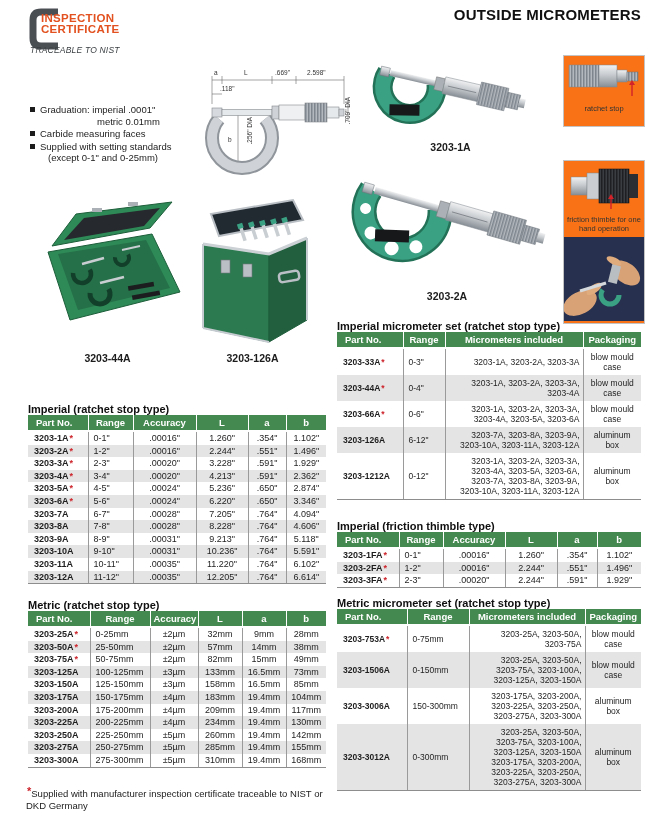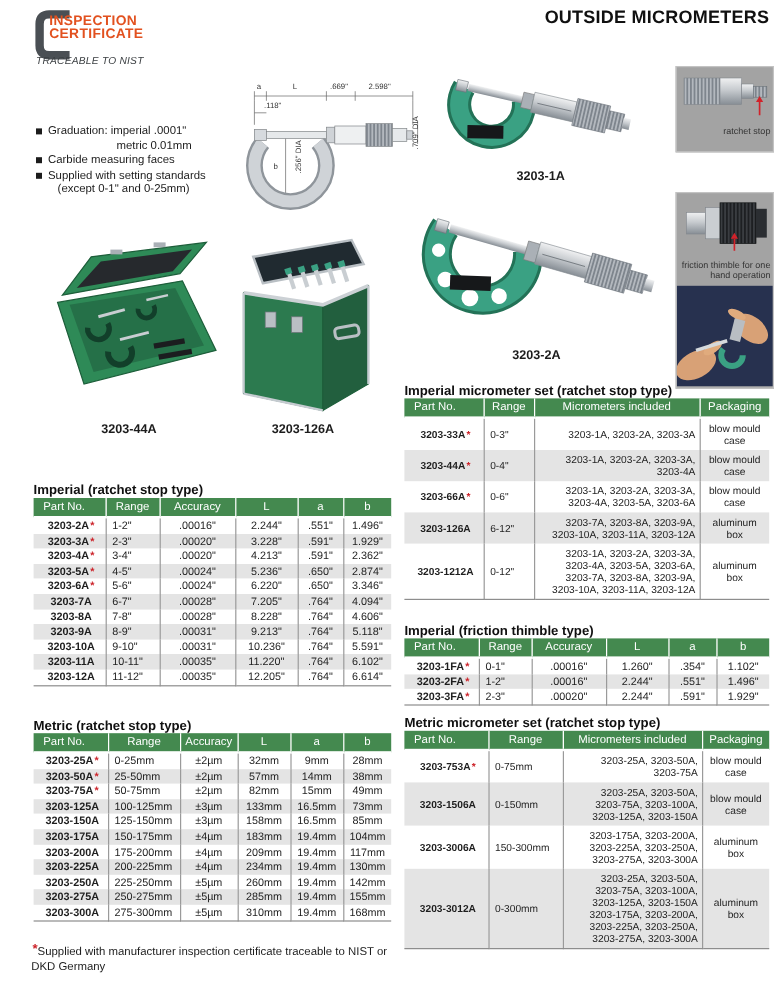--- a/index.html
+++ b/index.html
@@ -28,38 +28,38 @@
 
   
   .diagram { left:176px; top:54px; width:180px; height:130px; }
   .dlab { position:absolute; font-size:6.5px; color:#333; white-space:nowrap; }
   .vlab { transform:rotate(-90deg); transform-origin:center; }
 
   
   .caption { font-size:10.5px; font-weight:bold; text-align:center; color:#1c1c1c; }
 
   
-  .callout { border:1px solid #c3c3c3; background:#a3a3a3; text-align:right; }
+  .callout { border:1px solid #c3c3c3; background:#f97316; text-align:center; }
   .callout-cap { font-size:7.5px; color:#333; line-height:8.5px; padding:1px 2px 3px; }
 
   
   .tbl-title { font-size:11px; font-weight:bold; color:#101010; }
 
   
   table.cat { border-collapse:collapse; table-layout:fixed; }
-  table.cat th { background:#44894f; color:#fff; font-weight:normal; font-size:9.5px;
+  table.cat th { background:#44894f; color:#fff; font-weight:bold; font-size:9.5px;
                  padding:2px 3px; border-right:1px solid #fff; border-bottom:2px solid #fff; text-align:center; }
   table.cat th:first-child { text-align:left; padding-left:8px; }
   table.cat th:last-child { border-right:none; }
   table.cat td { font-size:9px; padding:1px 3px; border-right:1px solid #9a9a9a;
                  text-align:center; color:#1e1e1e; line-height:10.6px; vertical-align:middle; }
   table.cat td:last-child { border-right:none; }
   table.cat tbody tr:nth-child(even) { background:#e4e4e4; }
   table.cat tbody tr:last-child td { border-bottom:1.5px solid #8d8d8d; }
-  table.cat td.part { text-align:center; font-weight:bold; padding-left:6px; white-space:nowrap; }
+  table.cat td.part { text-align:left; font-weight:bold; padding-left:6px; white-space:nowrap; }
   table.cat td:nth-child(2) { text-align:left; padding-left:5px; }
   .star { color:#cc2229; font-weight:bold; margin-left:1px; }
 
   
   #tbl-imp th:nth-child(1){width:60px} #tbl-imp th:nth-child(2){width:45px}
   #tbl-imp th:nth-child(3){width:63px} #tbl-imp th:nth-child(4){width:52px}
   #tbl-imp th:nth-child(5){width:38px} #tbl-imp th:nth-child(6){width:40px}
   #tbl-met th:nth-child(1){width:62px} #tbl-met th:nth-child(2){width:60px}
   #tbl-met th:nth-child(3){width:48px} #tbl-met th:nth-child(4){width:44px}
   #tbl-met th:nth-child(5){width:44px} #tbl-met th:nth-child(6){width:40px}
@@ -303,20 +303,28 @@
           <th>Part No.</th>
           <th>Range</th>
           <th>Accuracy</th>
           <th>L</th>
           <th>a</th>
           <th>b</th>
         </tr>
       </thead>
       <tbody>
         <tr>
+          <td class="part"><span>3203-1A</span><span class="star">*</span></td>
+          <td>0-1"</td>
+          <td>.00016"</td>
+          <td>1.260"</td>
+          <td>.354"</td>
+          <td>1.102"</td>
+        </tr>
+        <tr>
           <td class="part"><span>3203-2A</span><span class="star">*</span></td>
           <td>1-2"</td>
           <td>.00016"</td>
           <td>2.244"</td>
           <td>.551"</td>
           <td>1.496"</td>
         </tr>
         <tr>
           <td class="part"><span>3203-3A</span><span class="star">*</span></td>
           <td>2-3"</td>

